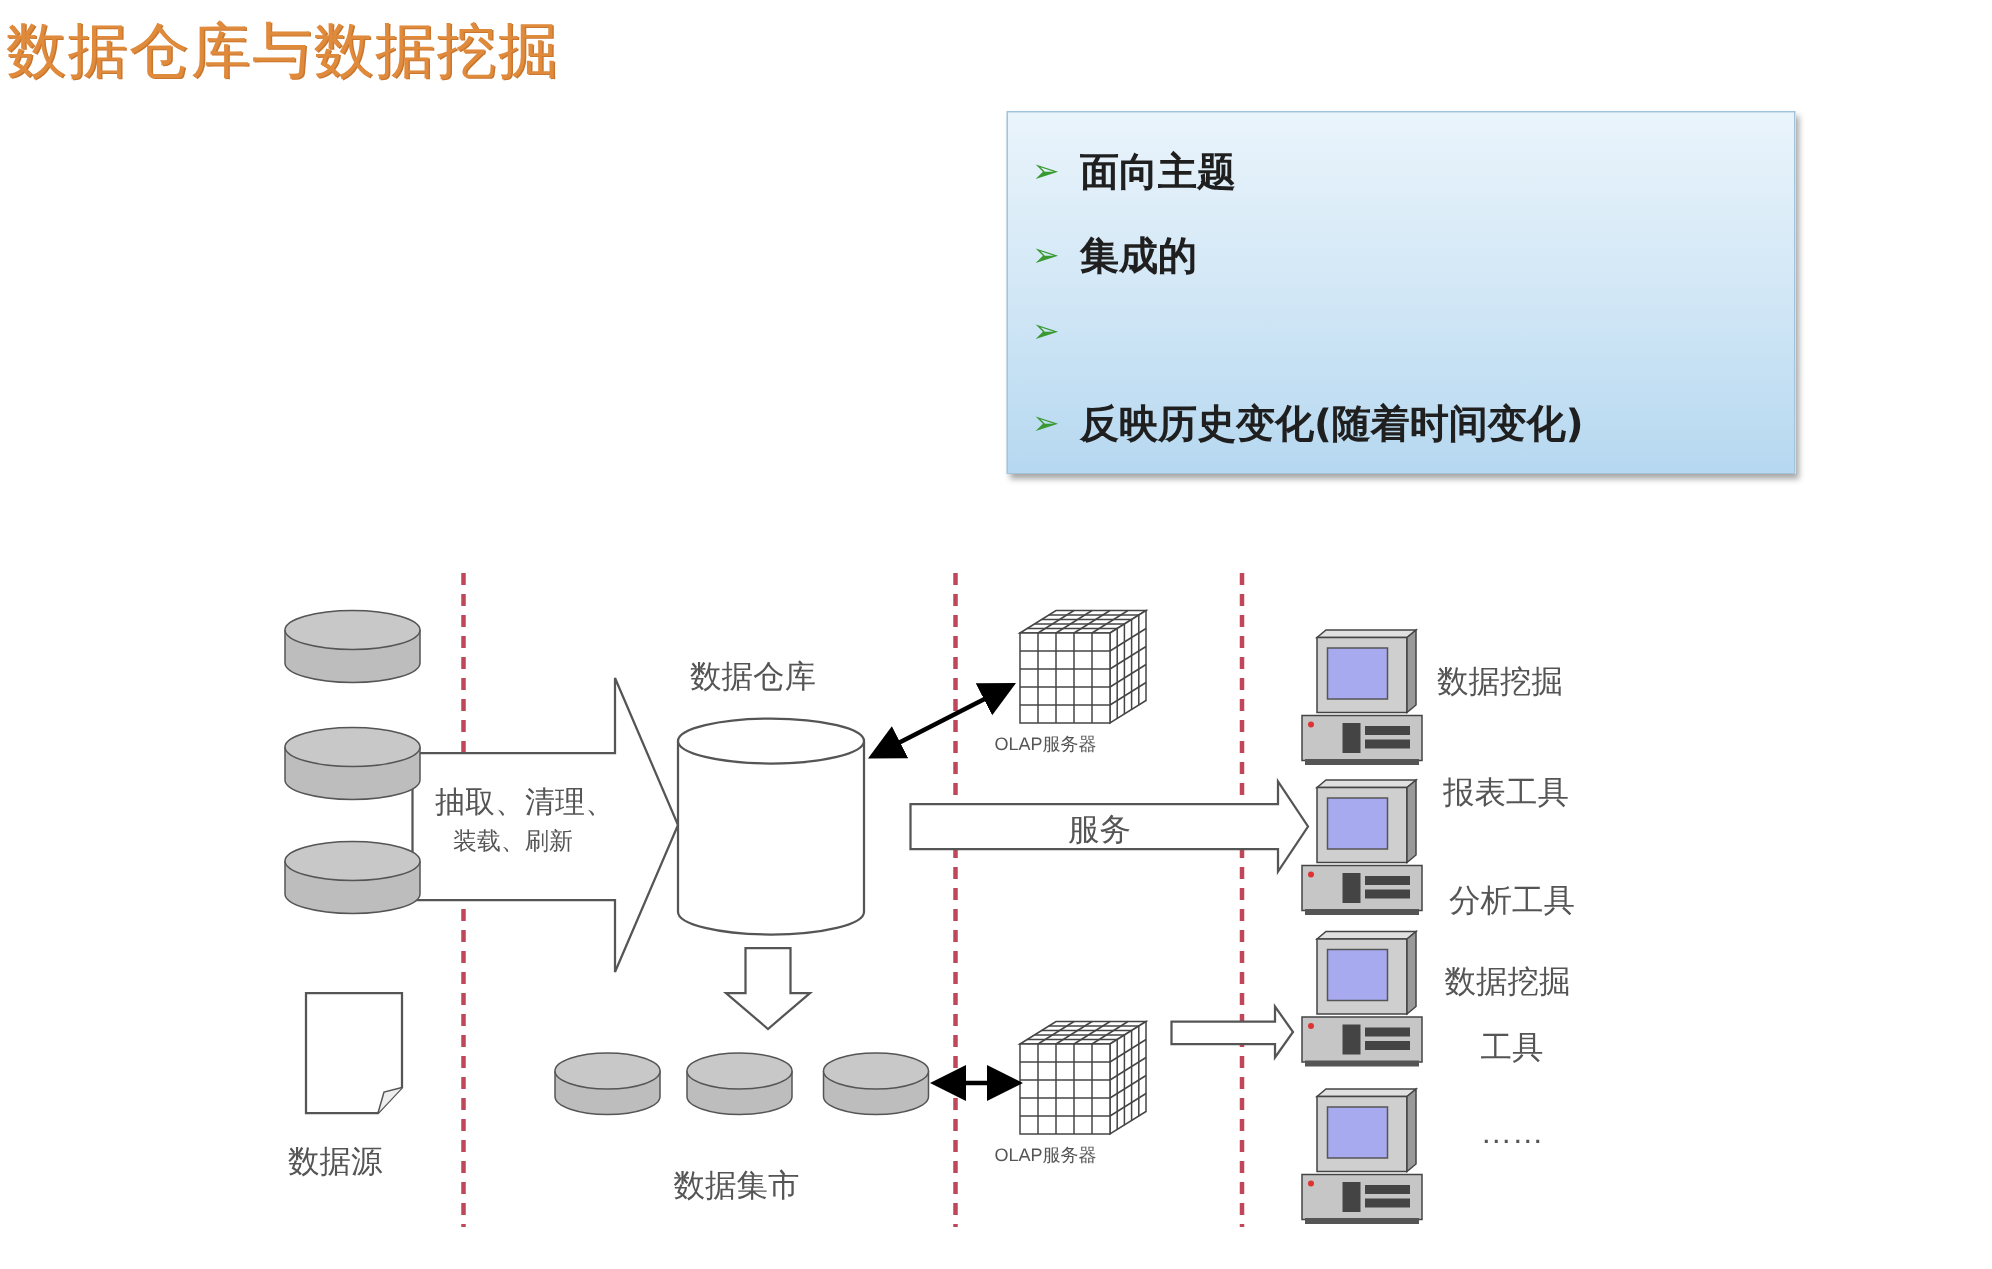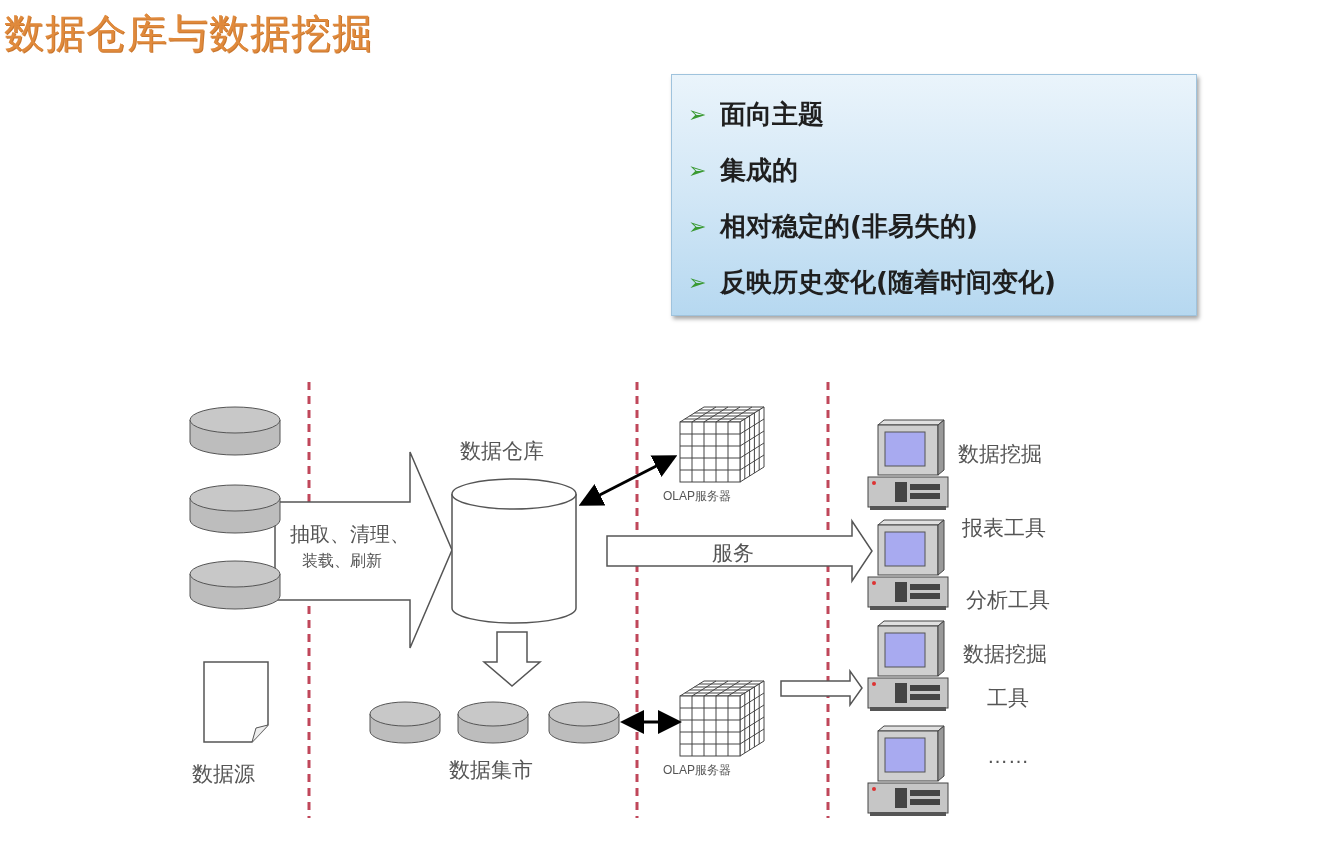--- a/index.html
+++ b/index.html
@@ -27,21 +27,20 @@
   <div class="feat" style="top:22px">
     <span class="arrow">➢</span>
     <span>面向主题</span>
   </div>
   <div class="feat" style="top:78px">
     <span class="arrow">➢</span>
     <span>集成的</span>
   </div>
   <div class="feat" style="top:134px">
     <span class="arrow">➢</span>
-    <span>相对稳定的(非易失的)</span>
   </div>
   <div class="feat" style="top:190px">
     <span class="arrow">➢</span>
     <span>反映历史变化(随着时间变化)</span>
   </div>
 </div>
 
 <svg id="diagram" width="1328" height="846">
   <defs>
     <marker id="ah" markerWidth="8" markerHeight="8" refX="6" refY="4" orient="auto">
@@ -215,21 +214,21 @@
         <rect x="910" y="799" width="30" height="6" fill="#444"></rect>
         <circle cx="874" cy="789" r="2" fill="#d33"></circle>
       </g>
     </g>
 </svg>
 
 <div class="lbl" style="left:460px;top:437px">数据仓库</div>
 <div class="lbl" style="left:290px;top:521px;font-size:20px">抽取、清理、</div>
 <div class="lbl" style="left:302px;top:551px;font-size:16px">装载、刷新</div>
 <div class="lbl" style="left:192px;top:760px">数据源</div>
-<div class="lbl" style="left:449px;top:756px">数据集市</div>
+<div class="lbl" style="left:449px;top:776px">数据集市</div>
 <div class="lbl lbl-small" style="left:663px;top:488px">OLAP服务器</div>
 <div class="lbl lbl-small" style="left:663px;top:762px">OLAP服务器</div>
 <div class="lbl" style="left:712px;top:539px">服务</div>
 <div class="lbl" style="left:958px;top:440px">数据挖掘</div>
 <div class="lbl" style="left:962px;top:514px">报表工具</div>
 <div class="lbl" style="left:966px;top:586px">分析工具</div>
 <div class="lbl" style="left:963px;top:640px">数据挖掘</div>
 <div class="lbl" style="left:987px;top:684px">工具</div>
 <div class="lbl" style="left:987px;top:744px">……</div>
 

